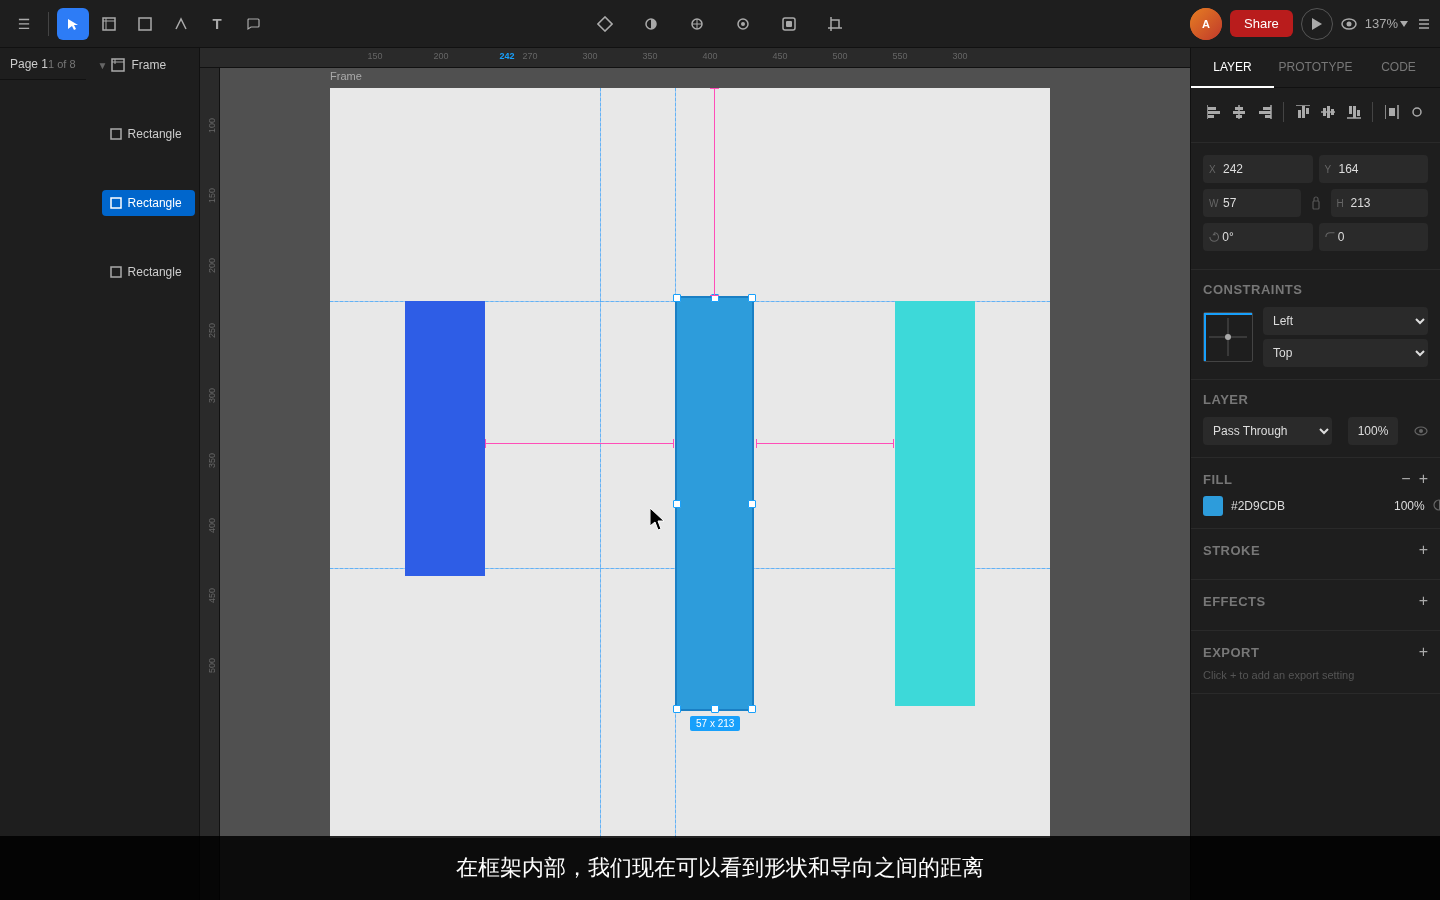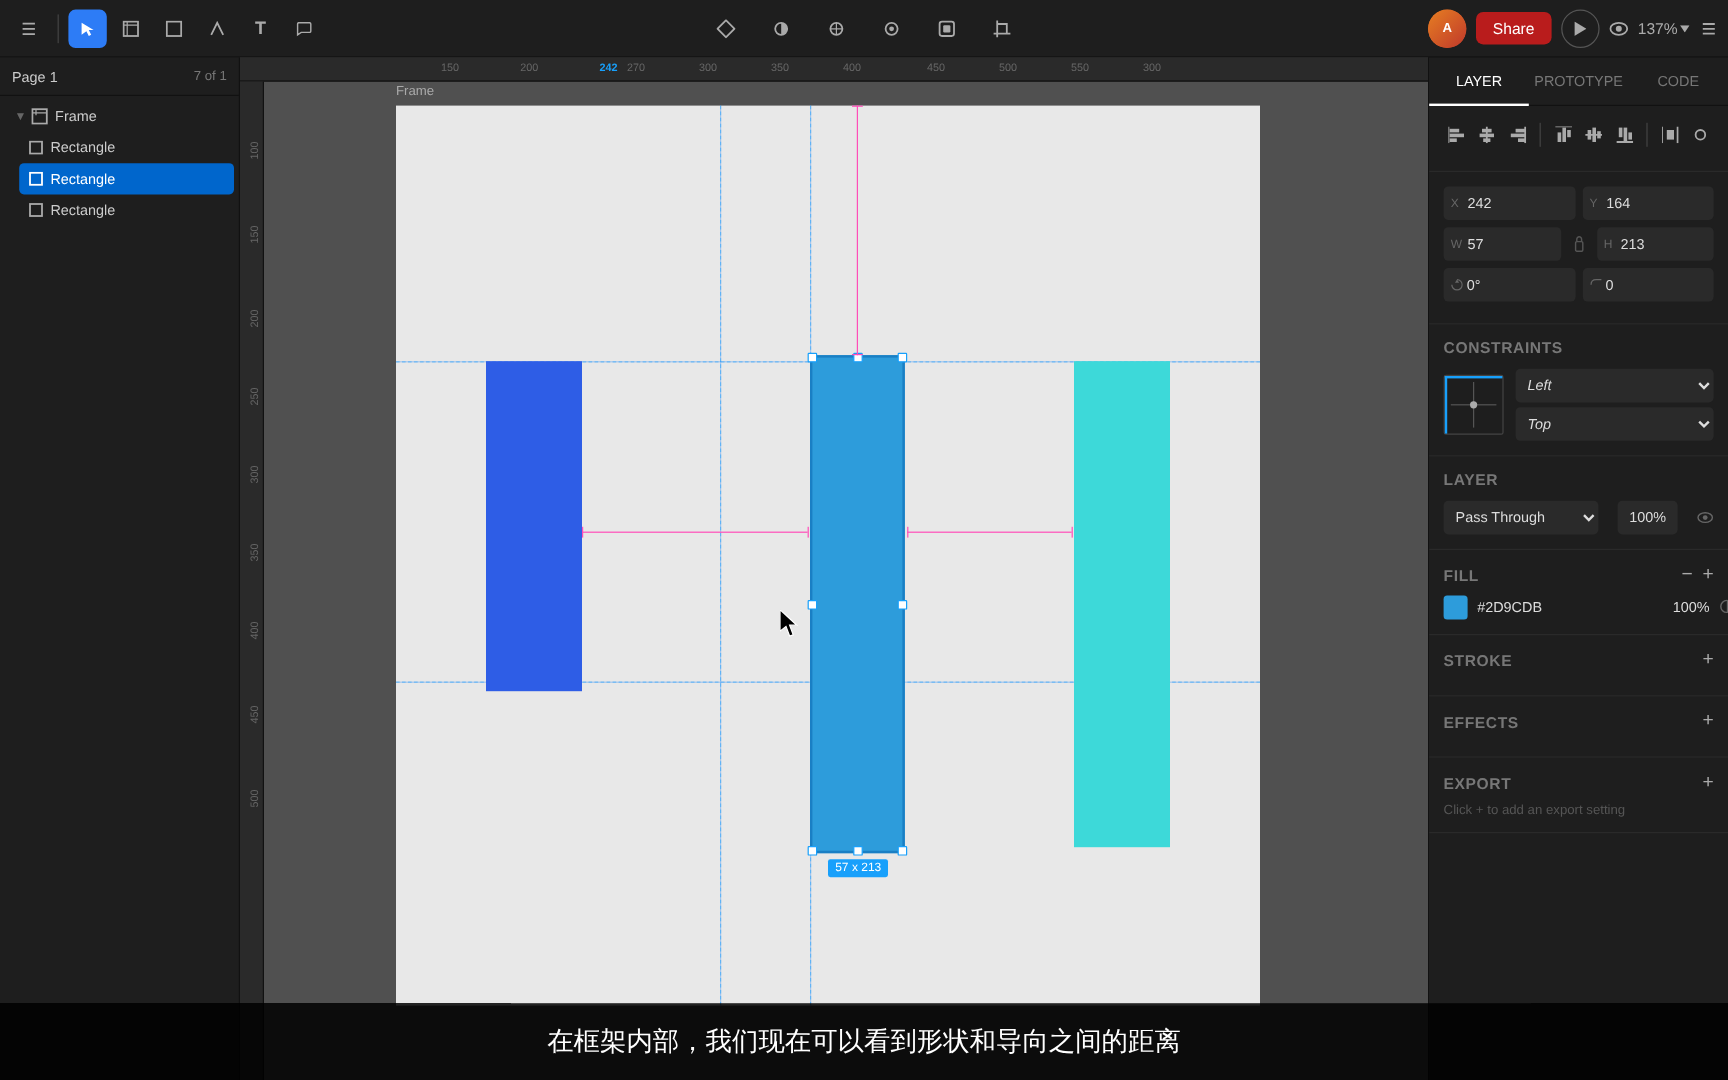--- a/index.html
+++ b/index.html
@@ -74,21 +74,21 @@
       display: flex;
       height: calc(900px - 48px);
     }
 
     
     #left-panel {
       width: 200px;
       background: #1e1e1e;
       border-right: 1px solid #111;
       display: flex;
-      flex-direction: column;
+      flex-direction: row;
       flex-shrink: 0;
     }
     #page-bar {
       height: 32px;
       display: flex;
       align-items: center;
       justify-content: space-between;
       padding: 0 10px;
       border-bottom: 1px solid #111;
       font-size: 11px;
@@ -106,21 +106,21 @@
       padding: 3px 8px;
       font-size: 12px;
       color: #ccc;
       cursor: pointer;
       height: 26px;
       border-radius: 4px;
       margin: 0 4px;
     }
     .layer-item.selected { background: #0066cc; color: white; }
     .layer-chevron { margin-right: 4px; color: #666; font-size: 10px; }
-    .layer-indent { margin-left: 16px; }
+    .layer-indent { margin-left: 16px; margin-top: 43px; }
 
     
     #canvas-area {
       flex: 1;
       background: #404040;
       position: relative;
       overflow: hidden;
     }
     #ruler-top {
       position: absolute;
@@ -359,21 +359,20 @@
       background: #2a2a2a;
       border: none;
       color: #ddd;
       font-size: 12px;
       padding: 4px 6px;
       border-radius: 4px;
       width: 100%;
       outline: none;
       cursor: pointer;
       height: 28px;
-      font-style: italic;
     }
 
     
     .layer-row {
       display: flex;
       align-items: center;
       gap: 16px;
     }
     .layer-select {
       flex: 1;
@@ -579,21 +578,21 @@
       </svg>
     </span>
   </div>
 </div>
 
 <div id="main-layout">
 
   <div id="left-panel">
     <div id="page-bar">
       <span style="color:#ccc;font-size:12px;">Page 1</span>
-      <span class="page-info">7 of 1</span>
+      <span class="page-info">1 of 8</span>
     </div>
     <div id="layers-panel">
 
       <div class="layer-item" style="padding-left:8px;">
         <span class="layer-chevron">▼</span>
         <svg width="14" height="14" viewBox="0 0 14 14" style="margin-right:6px;flex-shrink:0;">
           <rect x="1" y="1" width="12" height="12" fill="none" stroke="#aaa" stroke-width="1.5"></rect>
           <line x1="1" y1="4" x2="13" y2="4" stroke="#aaa" stroke-width="1"></line>
           <line x1="4" y1="1" x2="4" y2="6" stroke="#aaa" stroke-width="1"></line>
         </svg>

